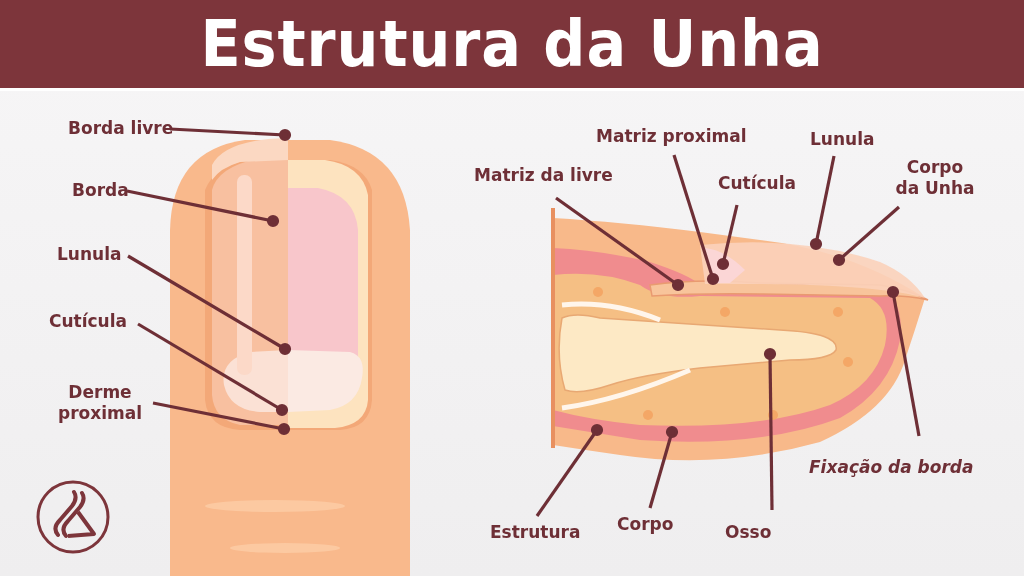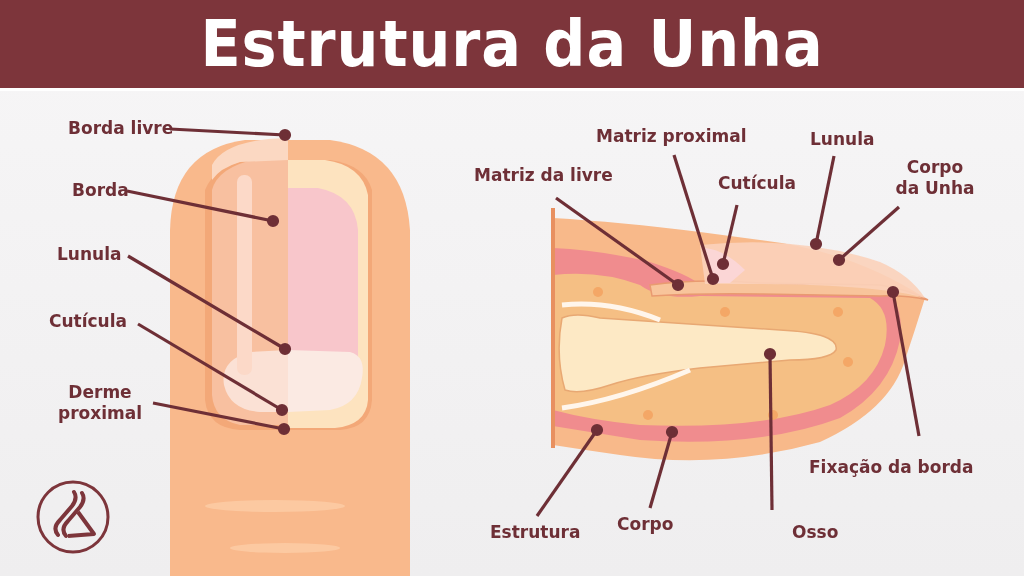--- a/index.html
+++ b/index.html
@@ -132,16 +132,16 @@
 </div>
 
 <div class="lbl" style="left:596px;top:126px;">Matriz proximal</div>
 <div class="lbl" style="left:810px;top:129px;">Lunula</div>
 <div class="lbl" style="left:474px;top:165px;">Matriz da livre</div>
 <div class="lbl" style="left:718px;top:173px;">Cutícula</div>
 <div class="lbl c" style="left:890px;top:157px;width:90px;">
   <div>Corpo</div>
   <div>da Unha</div>
 </div>
-<div class="lbl" style="left:809px;top:457px;">Fixação da borda</div>
+<div class="lbl" style="left:809px;top:457px;font-style:italic;">Fixação da borda</div>
 <div class="lbl" style="left:490px;top:522px;">Estrutura</div>
 <div class="lbl" style="left:617px;top:514px;">Corpo</div>
-<div class="lbl" style="left:792px;top:522px;text-align:center;">Osso</div>
+<div class="lbl" style="left:725px;top:522px;text-align:center;">Osso</div>
 
 </body></html>

